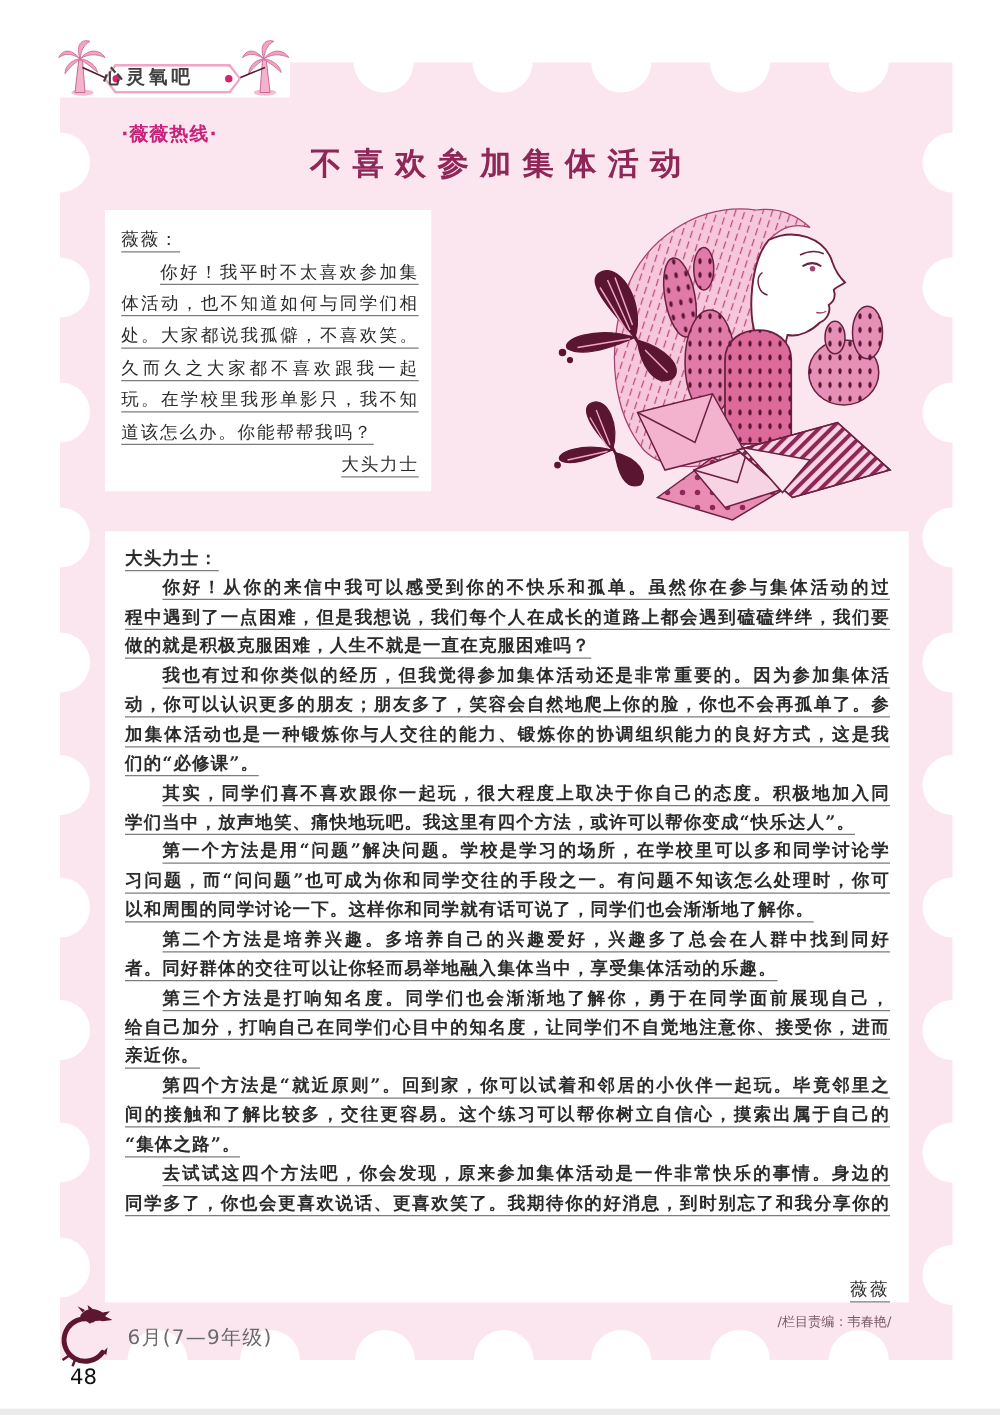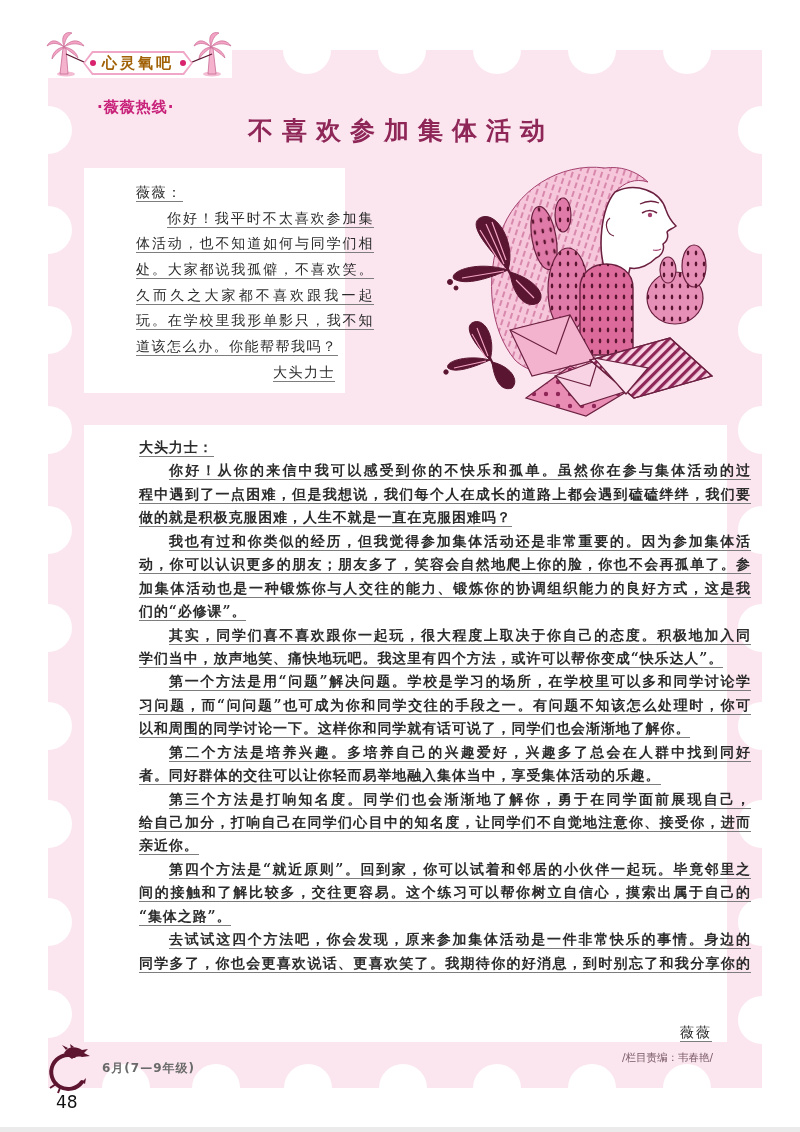--- a/index.html
+++ b/index.html
@@ -10,53 +10,53 @@
   .stamp { left:48px; top:50px; width:714px; height:1038px; background:#fbe6ef; }
   .hdr-white { left:48px; top:40px; width:184px; height:38px; background:#ffffff; }
   .scallop { width:48px; height:48px; border-radius:50%; background:#ffffff; position:absolute; }
   .gray-strip { left:0; top:1127px; width:800px; height:5px; background:#ebebeb; }
 
   
   .badge-outer { left:83px; top:51px; width:110px; height:24px; background:#f0a6c6;
     clip-path:polygon(9px 0, calc(100% - 9px) 0, 100% 50%, calc(100% - 9px) 100%, 9px 100%, 0 50%); }
   .badge-inner { position:absolute; left:2px; top:2px; right:2px; bottom:2px; background:#ffffff;
     clip-path:polygon(8px 0, calc(100% - 8px) 0, 100% 50%, calc(100% - 8px) 100%, 8px 100%, 0 50%); }
-  .badge-text { left:83px; top:51px; width:110px; height:24px; line-height:24px; text-align:center;
-    font-family:Liberation Sans, sans-serif; font-weight:bold; font-size:15px; letter-spacing:3px; color:#a16207; }
+  .badge-text { left:83px; top:51px; width:110px; height:24px; line-height:24px; 
+    font-family:Liberation Mono, monospace; font-weight:bold; font-size:15px; letter-spacing:3px; color:#404040; }
   .section-label { left:97px; top:98px; font-family:"DejaVu Sans", sans-serif; font-weight:bold;
     font-size:15px; letter-spacing:1px; color:#c8217a; }
   .title { left:248px; top:114px; font-family:Liberation Sans, sans-serif; font-weight:bold;
     font-size:25px; letter-spacing:9px; color:#8e2657; white-space:nowrap; }
 
   
   .box { background:#ffffff; }
   .letter-box { left:84px; top:168px; width:261px; height:225px; }
   .reply-box { left:84px; top:425px; width:643px; height:617px; }
 
-  .lines { position:absolute;margin-left:39px; }
+  .lines { position:absolute; }
   .ln { display:block; white-space:nowrap; font-size:14px; }
   .u { border-bottom:1px solid #7d7d7d; line-height:18px; }
   .full { display:block; text-align:justify; text-align-last:justify; white-space:normal; }
   .last { display:inline-block; }
   .ind-l { margin-left:31px; }
   .ind-r { margin-left:30px; }
 
   .letter-lines { left:97px; top:180px; width:238px; }
   .letter-lines .ln { height:25.7px; padding-top:3px; box-sizing:border-box; }
   .letter-lines .u { letter-spacing:1.5px; }
   .letter-sig { left:97px; top:363px; width:238px; text-align:right; font-size:14px; }
 
   .reply-lines { left:100px; top:436px; width:612px; }
   .reply-lines .ln { height:23.45px; padding-top:2px; box-sizing:border-box;font-weight:bold; }
   .reply-lines .u { letter-spacing:0.9px; }
   .reply-sig { left:100px; top:1023px; width:612px; text-align:right; font-size:14px; }
 
   
   .page-num { left:56px; top:1060px; font-family:"DejaVu Sans", sans-serif; font-size:17px; color:#111;margin-top:32px; }
-  .issue { left:102px; top:1060px; font-family:"DejaVu Sans", sans-serif; font-size:12px; color:#6a6a6a; letter-spacing:1px;font-weight:bold; }
+  .issue { left:102px; top:1060px; font-family:"DejaVu Sans", sans-serif; font-size:16px; color:#6a6a6a; letter-spacing:1px; }
   .editor { left:622px; top:1051px; font-family:"DejaVu Sans", sans-serif; font-size:10.5px; color:#7a5a66; }
 </style>
 </head>
 <body>
 
 <div class="abs stamp"></div>
 <div class="abs hdr-white"></div>
 
 <div>
 

